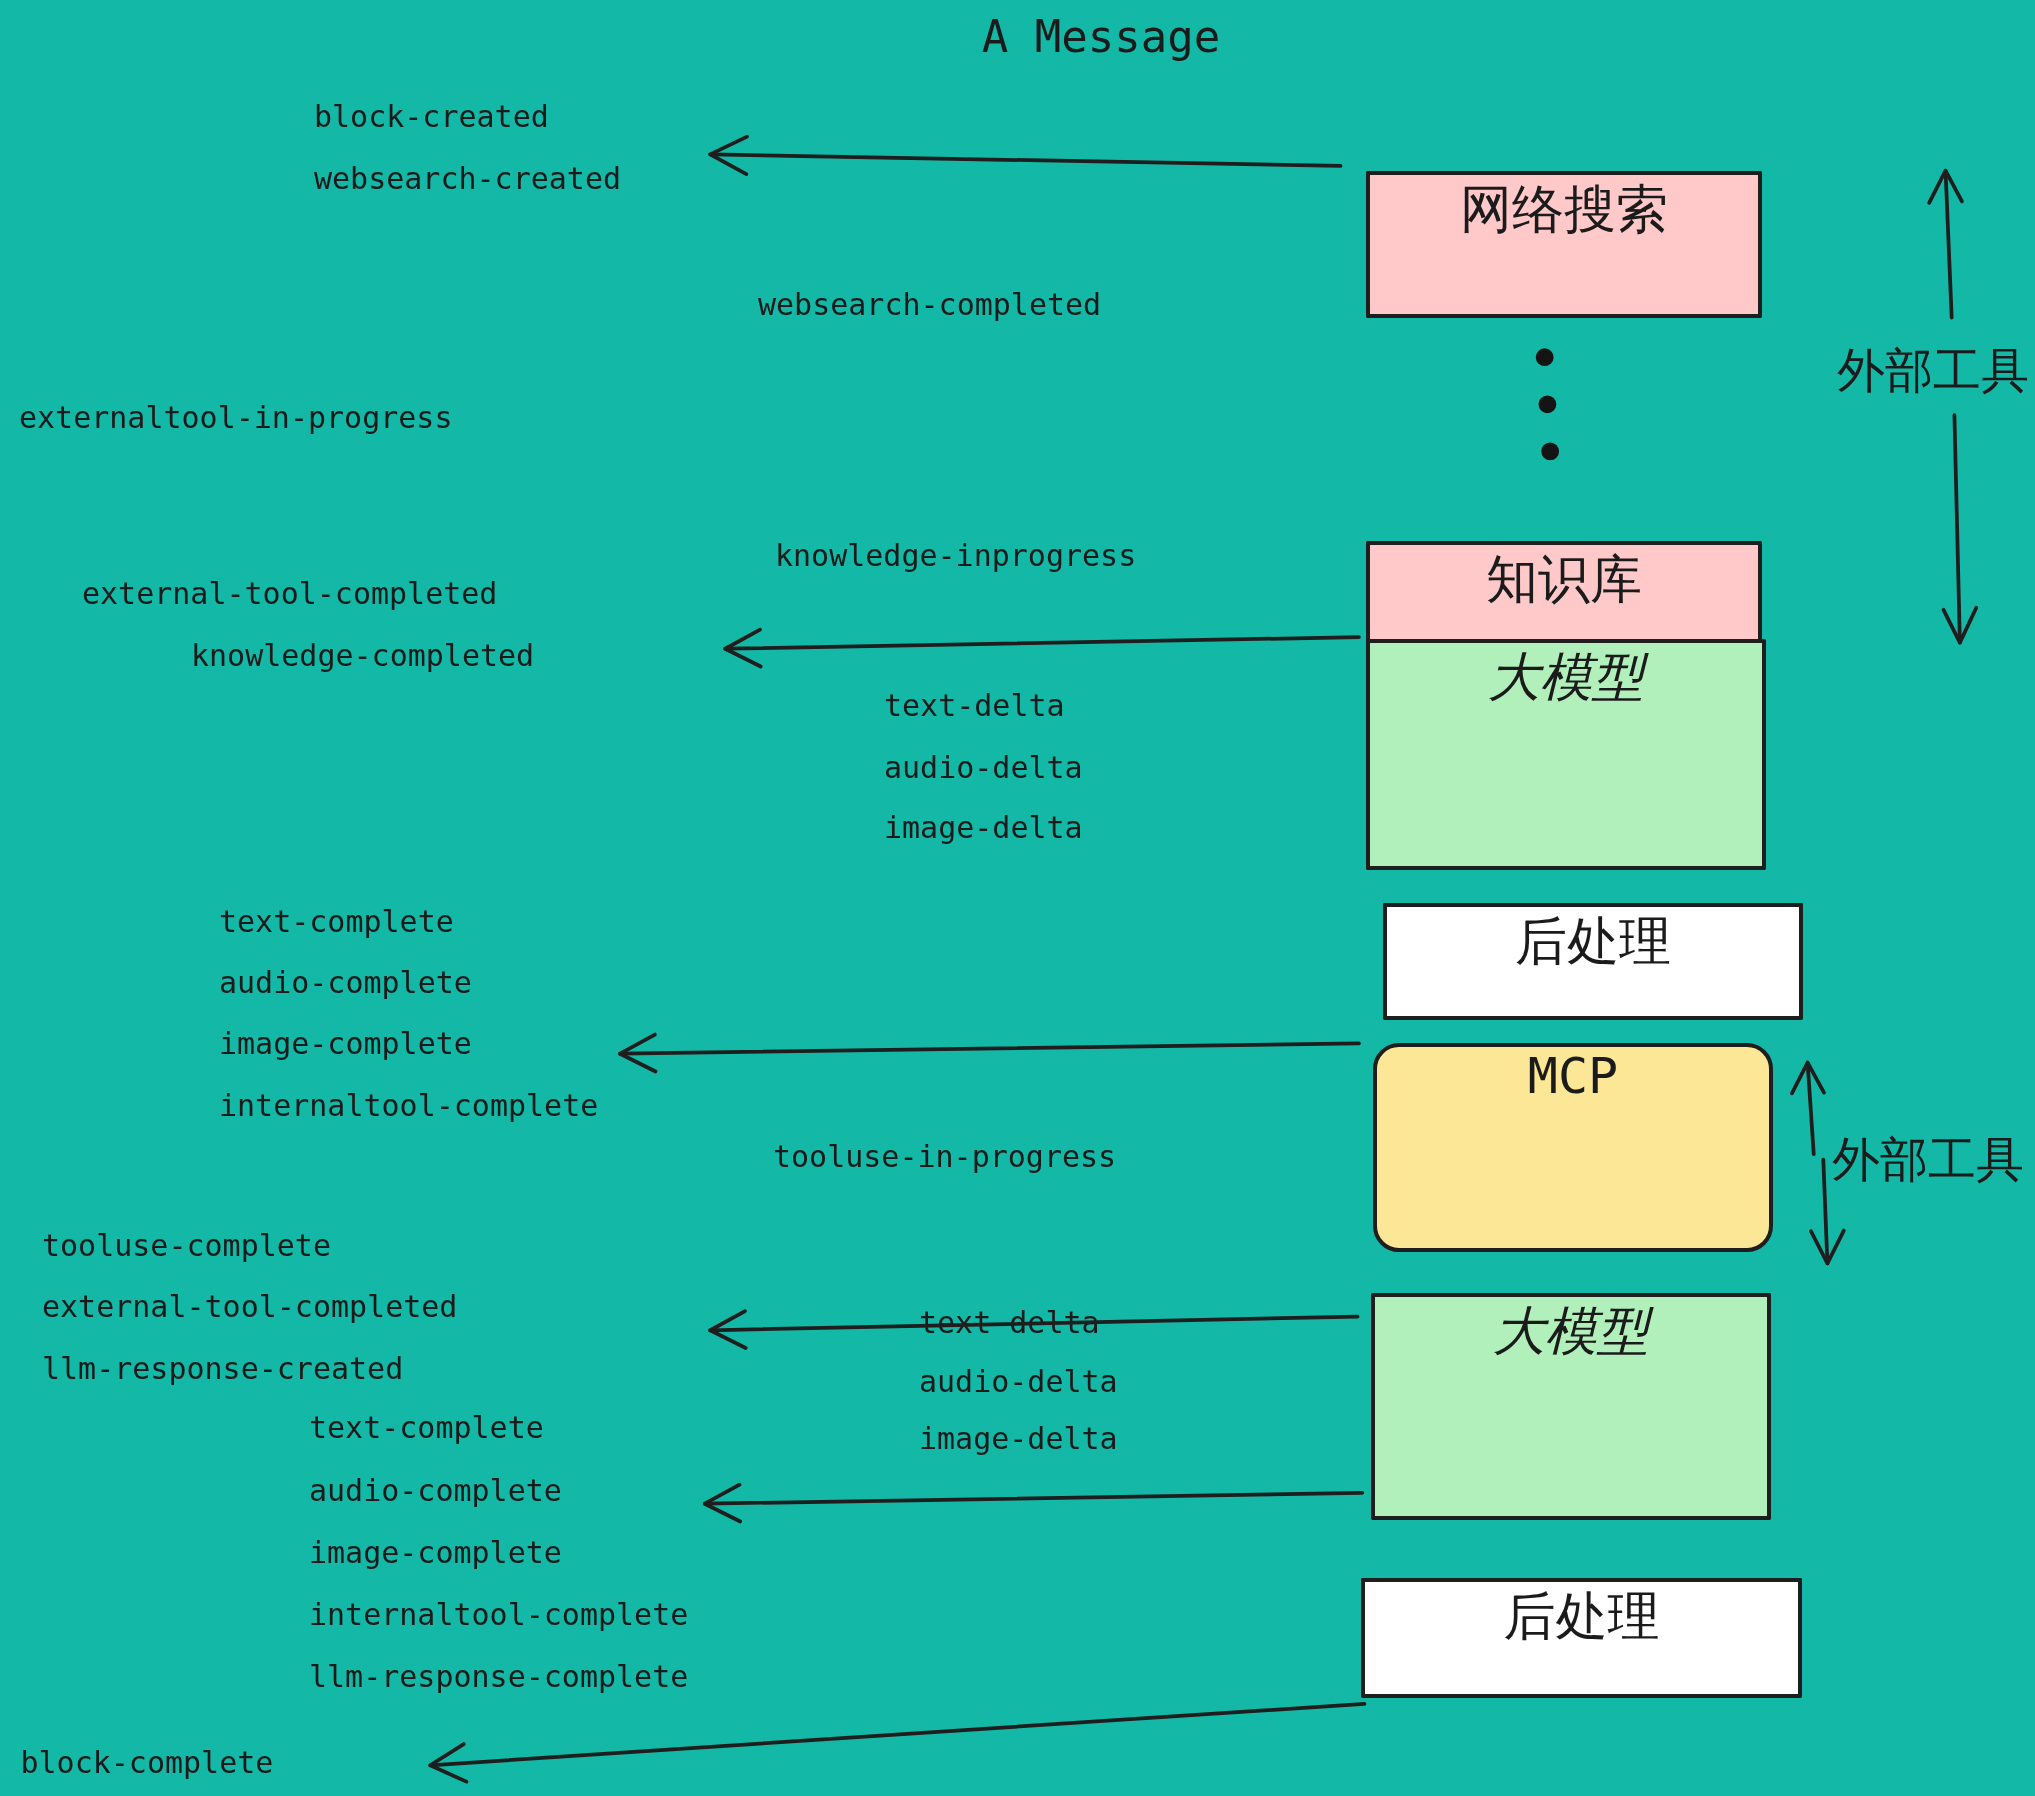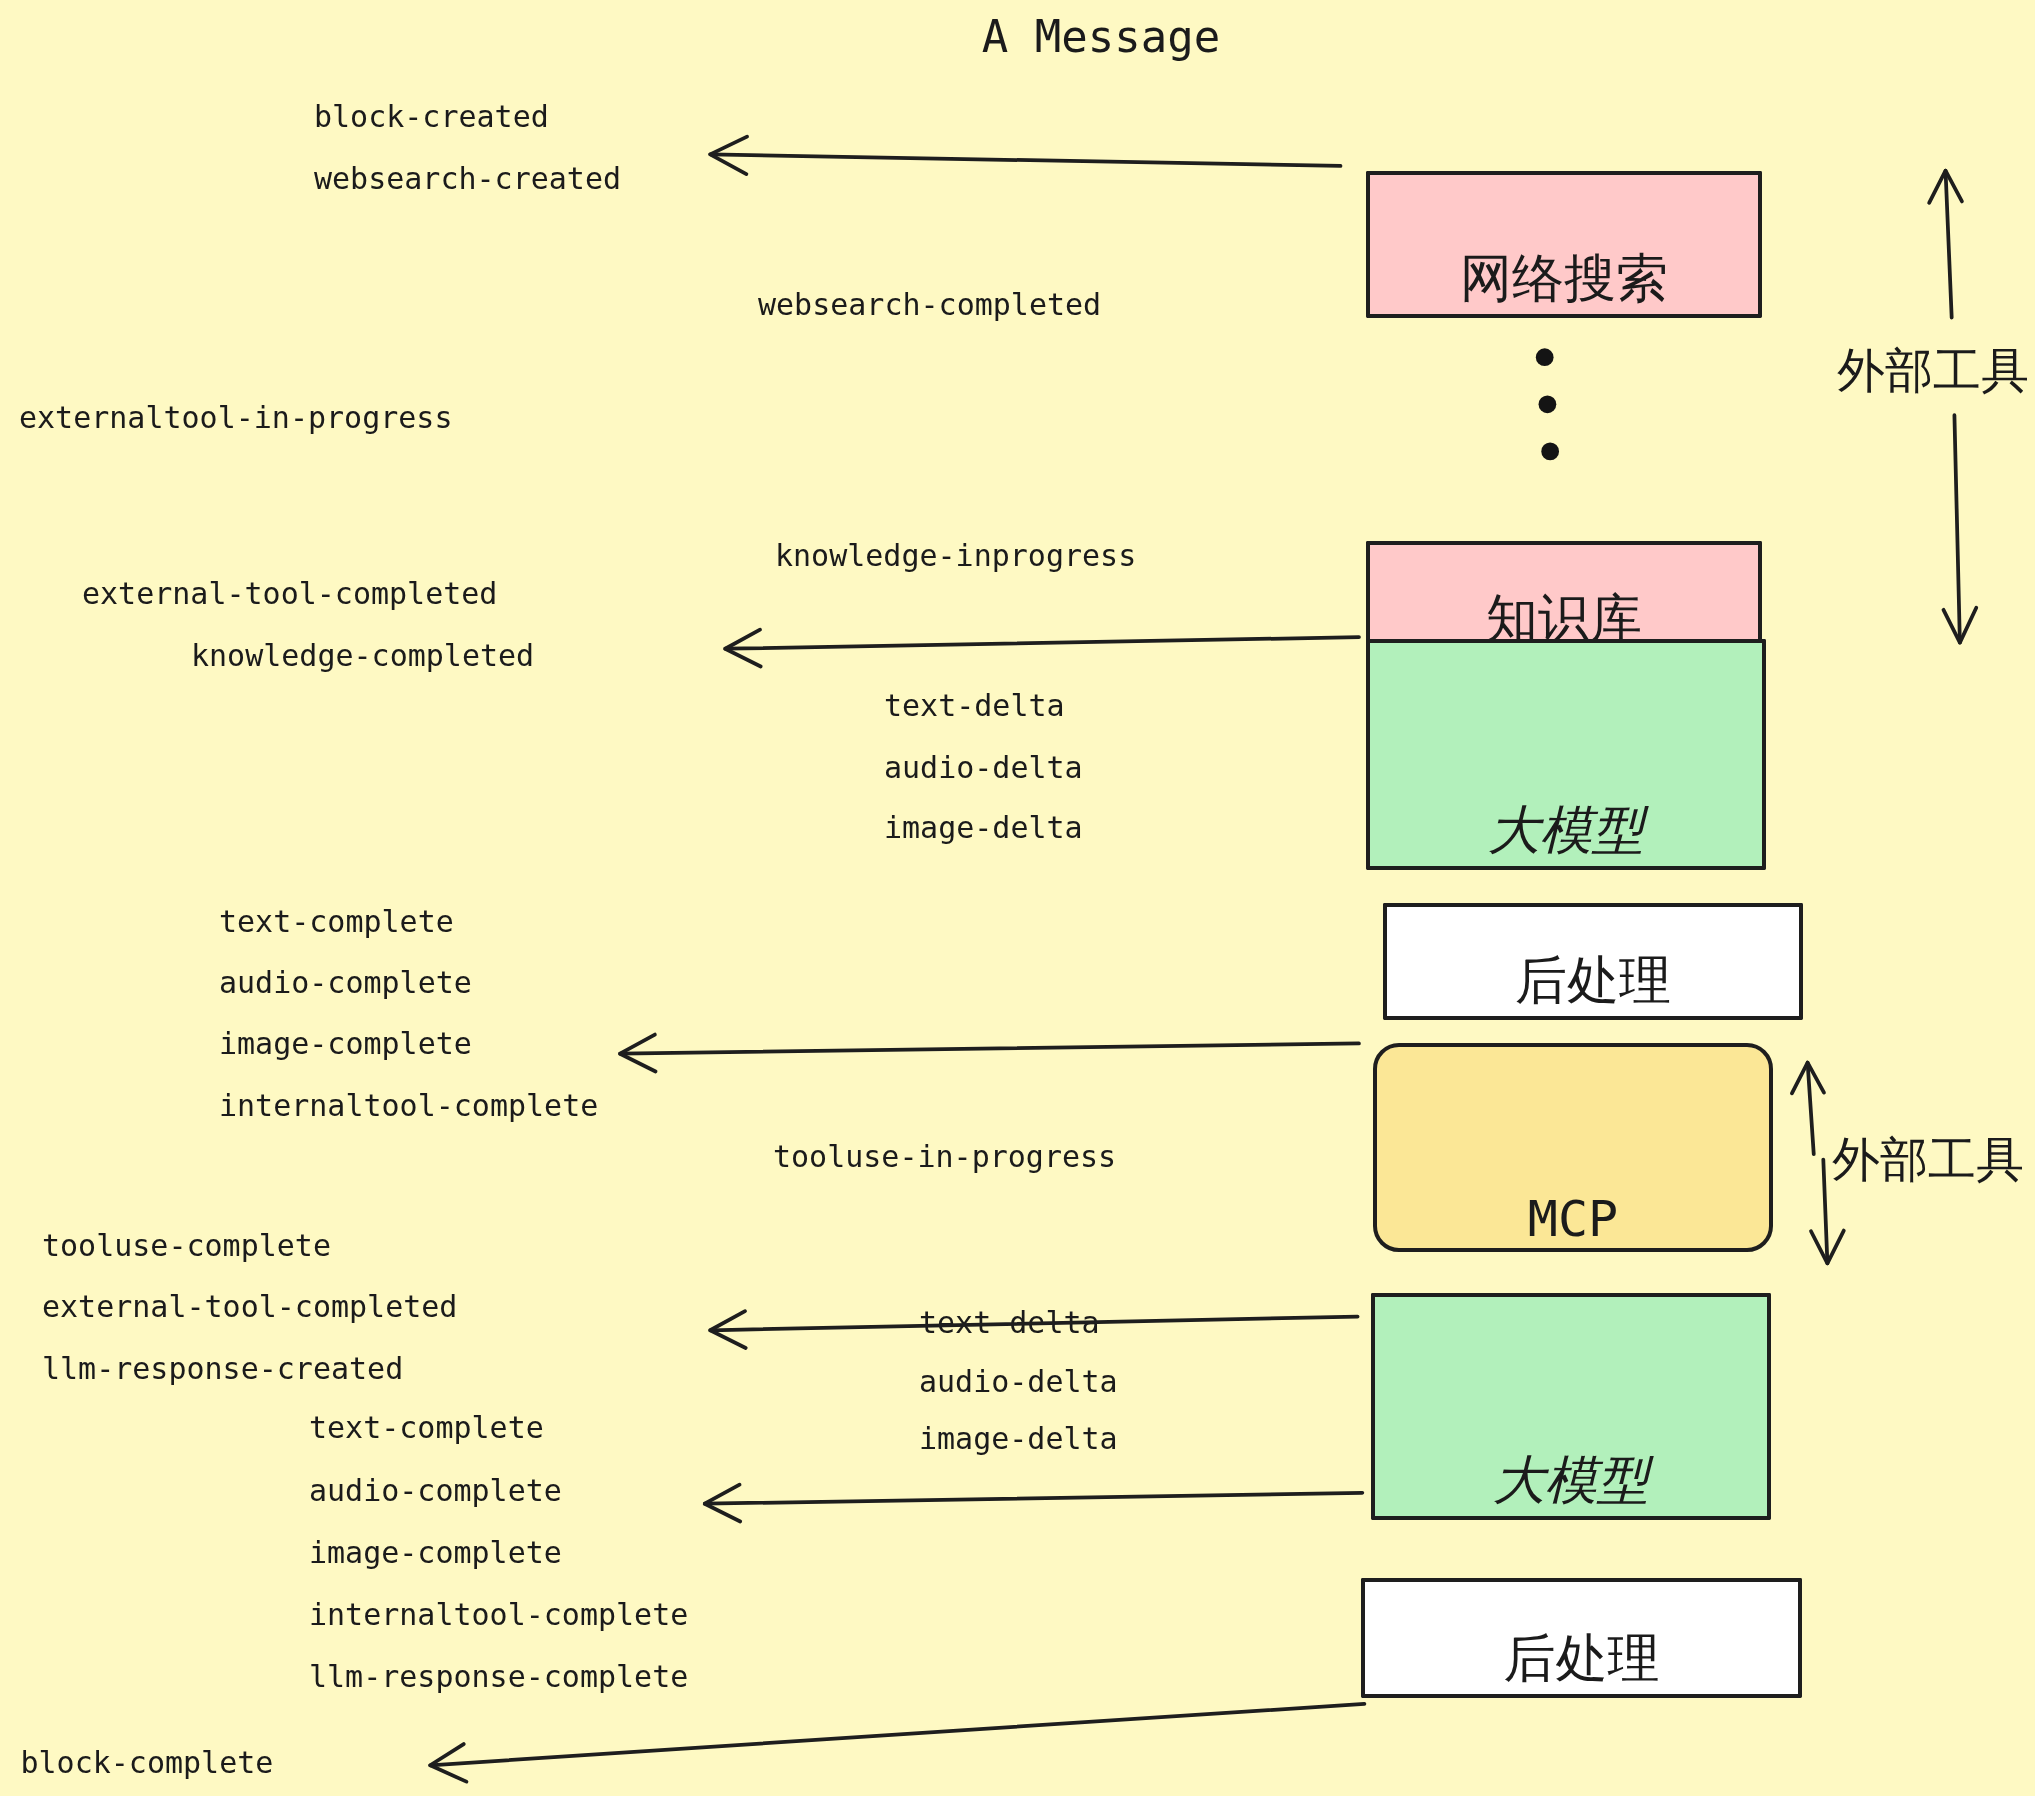--- a/index.html
+++ b/index.html
@@ -1,23 +1,23 @@
 <!DOCTYPE html>
 <html style="--stroke: #1e1e1e; --text: #1b1b1b; --pink: #ffc9c9; --green: #b2f0bb; --yellow: #fbe796; --white: #ffffff;font-size:11px"><head>
 <meta charset="utf-8">
 <style>
   html,body{margin:0;padding:0;background:#ffffff;}
-  .canvas{position:relative;width:2035px;height:1796px;background:#fef9c3;overflow:hidden;
+  .canvas{position:relative;width:2035px;height:1796px;background:#14b8a6;overflow:hidden;
           font-family:"DejaVu Sans",sans-serif;color:var(--text,#1b1b1b);}
   .ev{position:absolute;font-family:"DejaVu Sans Mono",monospace;font-size:30px;line-height:1;
       white-space:nowrap;color:var(--text,#1b1b1b);}
   .title{position:absolute;left:896px;top:11px;width:410px;text-align:center;
          font-family:"DejaVu Sans Mono",monospace;font-size:44px;color:var(--text,#1b1b1b);}
   .box{position:absolute;box-sizing:border-box;border:4.1px solid var(--stroke,#1e1e1e);
-       display:flex;align-items:flex-end;justify-content:center;border-radius:1.4px;}
+       display:flex;align-items:flex-start;justify-content:center;border-radius:1.4px;}
   .box-pink{background:var(--pink,#ffc9c9);}
   .box-green{background:var(--green,#b2f0bb);font-style:italic;}
   .box-yellow{background:var(--yellow,#fbe796);border-radius:26px;}
   .box-white{background:var(--white,#ffffff);}
   .box-label{font-size:52px;color:var(--text,#1b1b1b);font-family:"DejaVu Sans",sans-serif;}
   .box-label-mono{font-size:50px;font-family:"DejaVu Sans Mono",monospace;color:var(--text,#1b1b1b);}
   .side-label{position:absolute;font-size:48px;white-space:nowrap;color:var(--text,#1b1b1b);
               font-family:"DejaVu Sans",sans-serif;}
   svg.overlay{position:absolute;left:0;top:0;pointer-events:none;}
   .arr line,.arr polyline{stroke:var(--stroke,#1e1e1e);stroke-width:5.5;fill:none;

